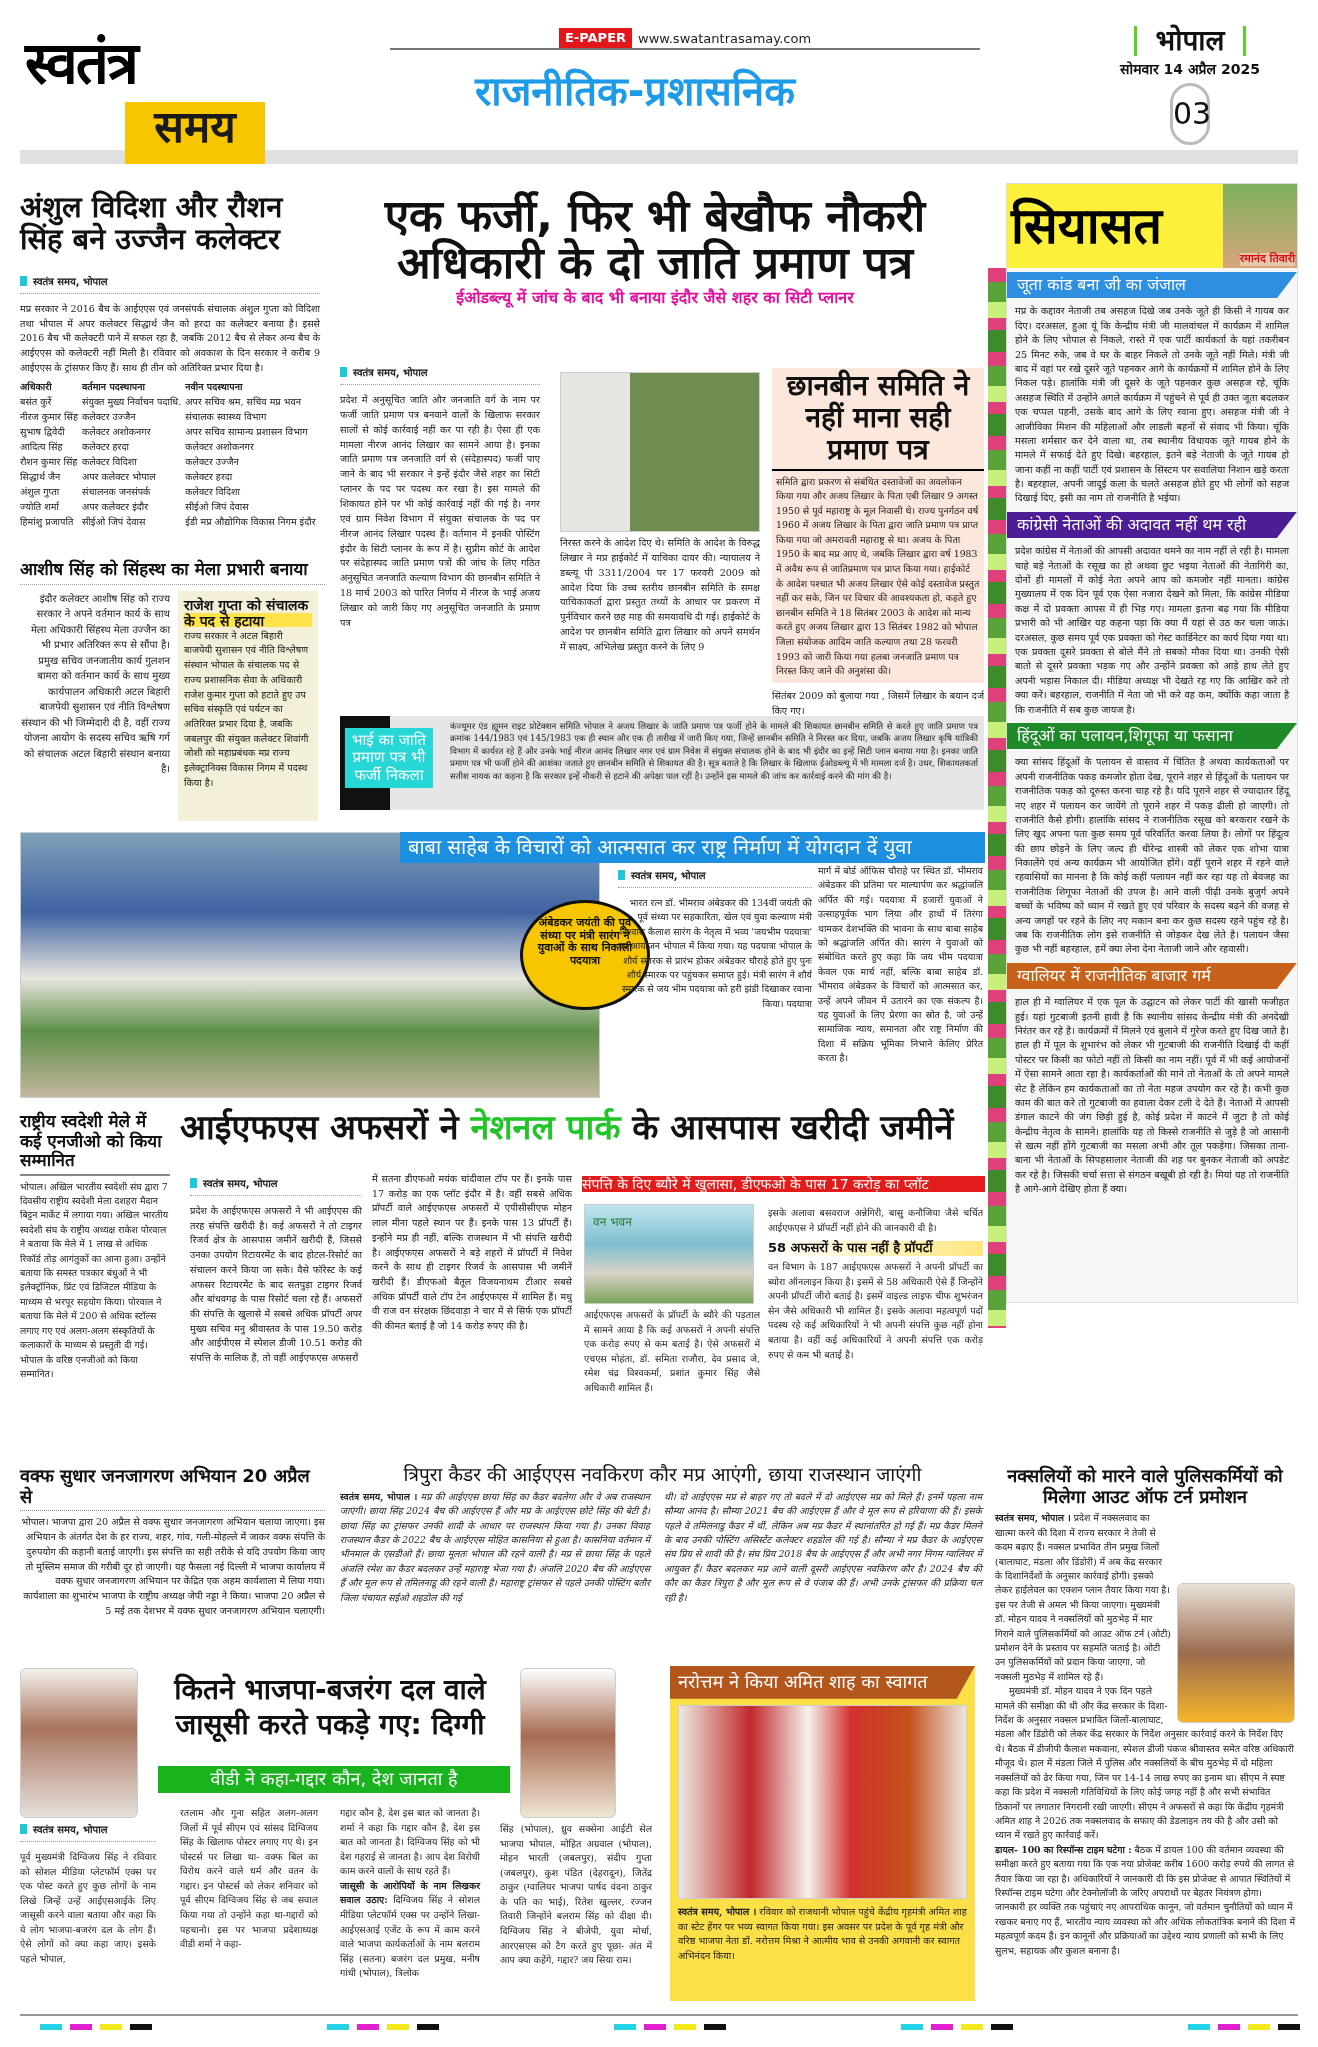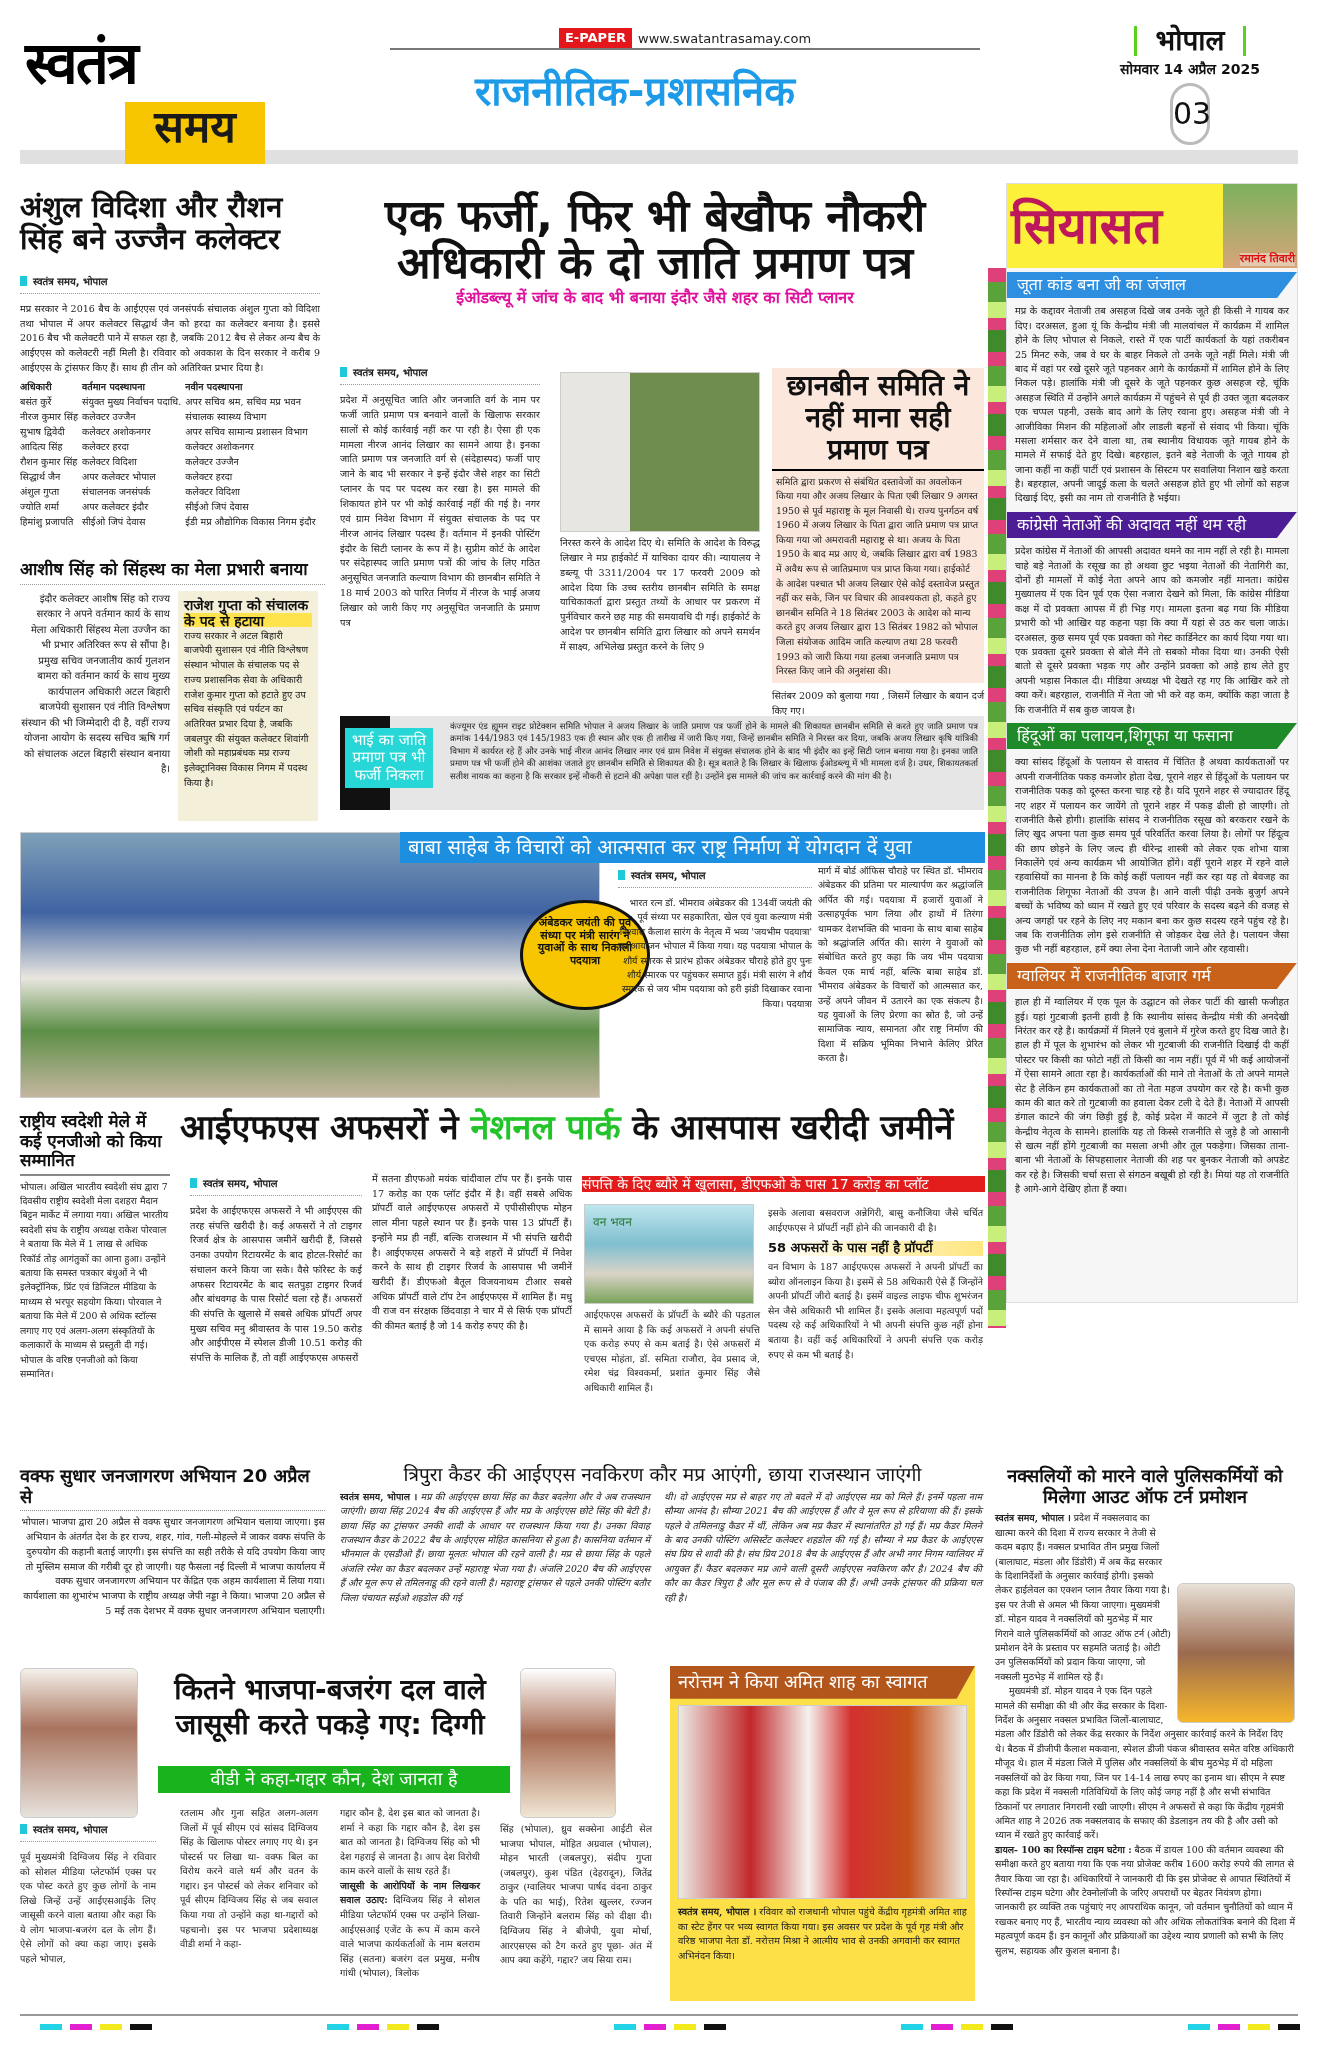--- a/index.html
+++ b/index.html
@@ -138,21 +138,21 @@
 </div>
 <div class="abs" style="left:340px;top:716px;width:644px;height:94px;display:flex">
   <div style="width:50px;background:#111"></div>
   <div class="abs hd" style="left:5px;top:12px;width:88px;background:#27d6d6;color:#fff;font-size:15px;padding:4px;text-align:center;font-weight:normal">भाई का जाति प्रमाण पत्र भी फर्जी निकला</div>
   <p class="body" style="flex:1;background:#e6e6e6;padding:4px 6px 4px 60px;font-size:8.6px;line-height:1.45">कंज्यूमर एंड ह्यूमन राइट प्रोटेक्शन समिति भोपाल ने अजय लिखार के जाति प्रमाण पत्र फर्जी होने के मामले की शिकायत छानबीन समिति से करते हुए जाति प्रमाण पत्र क्रमांक 144/1983 एवं 145/1983 एक ही स्थान और एक ही तारीख में जारी किए गया, जिन्हें छानबीन समिति ने निरस्त कर दिया, जबकि अजय लिखार कृषि यांत्रिकी विभाग में कार्यरत रहे हैं और उनके भाई नीरज आनंद लिखार नगर एवं ग्राम निवेश में संयुक्त संचालक होने के बाद भी इंदौर का इन्हें सिटी प्लान बनाया गया है। इनका जाति प्रमाण पत्र भी फर्जी होने की आशंका जताते हुए छानबीन समिति से शिकायत की है। सूत्र बताते है कि लिखार के खिलाफ ईओडब्ल्यू में भी मामला दर्ज है। उधर, शिकायतकर्ता सतीश नायक का कहना है कि सरकार इन्हें नौकरी से हटाने की अपेक्षा पाल रहीं है। उन्होंने इस मामले की जांच कर कार्रवाई करने की मांग की है।</p>
 </div>
 
 <div class="flower" style="top:268px;height:1060px"></div>
 <div class="abs" style="left:1006px;top:183px;width:292px;background:#f6f6f6;border:1px solid #ddd;height:1120px">
   <div style="height:84px;background:#fdf03a;position:relative">
-    <div class="hd" style="font-size:50px;color:#be185d;padding-left:4px;line-height:84px">सियासत</div>
+    <div class="hd" style="font-size:50px;color:#000000;padding-left:4px;line-height:84px">सियासत</div>
     <div style="position:absolute;right:0;top:0;width:74px;height:84px;background:linear-gradient(180deg,#7db05c,#d7a57a)"></div>
     <div class="hd" style="position:absolute;right:2px;bottom:2px;font-size:11px;color:#d11;background:#fff6">रमानंद तिवारी</div>
   </div>
   <div id="siyasat-sections">
       <div>
         <div class="hd" style="background: rgb(46, 143, 224); color: rgb(255, 255, 255); font-size: 16px; padding: 4px 10px; margin: 4px 0px; font-weight: normal; clip-path: polygon(0px 0px, 100% 0px, 93% 100%, 0px 100%);">जूता कांड बना जी का जंजाल</div>
         <p class="body" style="font-size: 9.6px; padding: 2px 8px; line-height: 1.5;">मप्र के कद्दावर नेताजी तब असहज दिखे जब उनके जूते ही किसी ने गायब कर दिए। दरअसल, हुआ यूं कि केन्द्रीय मंत्री जी मालवांचल में कार्यक्रम में शामिल होने के लिए भोपाल से निकले, रास्ते में एक पार्टी कार्यकर्ता के यहां तकरीबन 25 मिनट रुके, जब वे घर के बाहर निकले तो उनके जूते नहीं मिले। मंत्री जी बाद में वहां पर रखे दूसरे जूते पहनकर आगे के कार्यक्रमों में शामिल होने के लिए निकल पड़े। हालांकि मंत्री जी दूसरे के जूते पहनकर कुछ असहज रहे, चूंकि असहज स्थिति में उन्होंने अगले कार्यक्रम में पहुंचने से पूर्व ही उक्त जूता बदलकर एक चप्पल पहनी, उसके बाद आगे के लिए रवाना हुए। असहज मंत्री जी ने आजीविका मिशन की महिलाओं और लाडली बहनों से संवाद भी किया। चूंकि मसला शर्मसार कर देने वाला था, तब स्थानीय विधायक जूते गायब होने के मामले में सफाई देते हुए दिखे। बहरहाल, इतने बड़े नेताजी के जूते गायब हो जाना कहीं ना कहीं पार्टी एवं प्रशासन के सिस्टम पर सवालिया निशान खड़े करता है। बहरहाल, अपनी जादूई कला के चलते असहज होते हुए भी लोगों को सहज दिखाई दिए, इसी का नाम तो राजनीति है भईया।</p>
       </div>
       <div>
         <div class="hd" style="background: #4c1d95; color: rgb(255, 255, 255); font-size: 16px; padding: 4px 10px; margin: 4px 0px; font-weight: normal; clip-path: polygon(0px 0px, 100% 0px, 93% 100%, 0px 100%);">कांग्रेसी नेताओं की अदावत नहीं थम रही</div>

